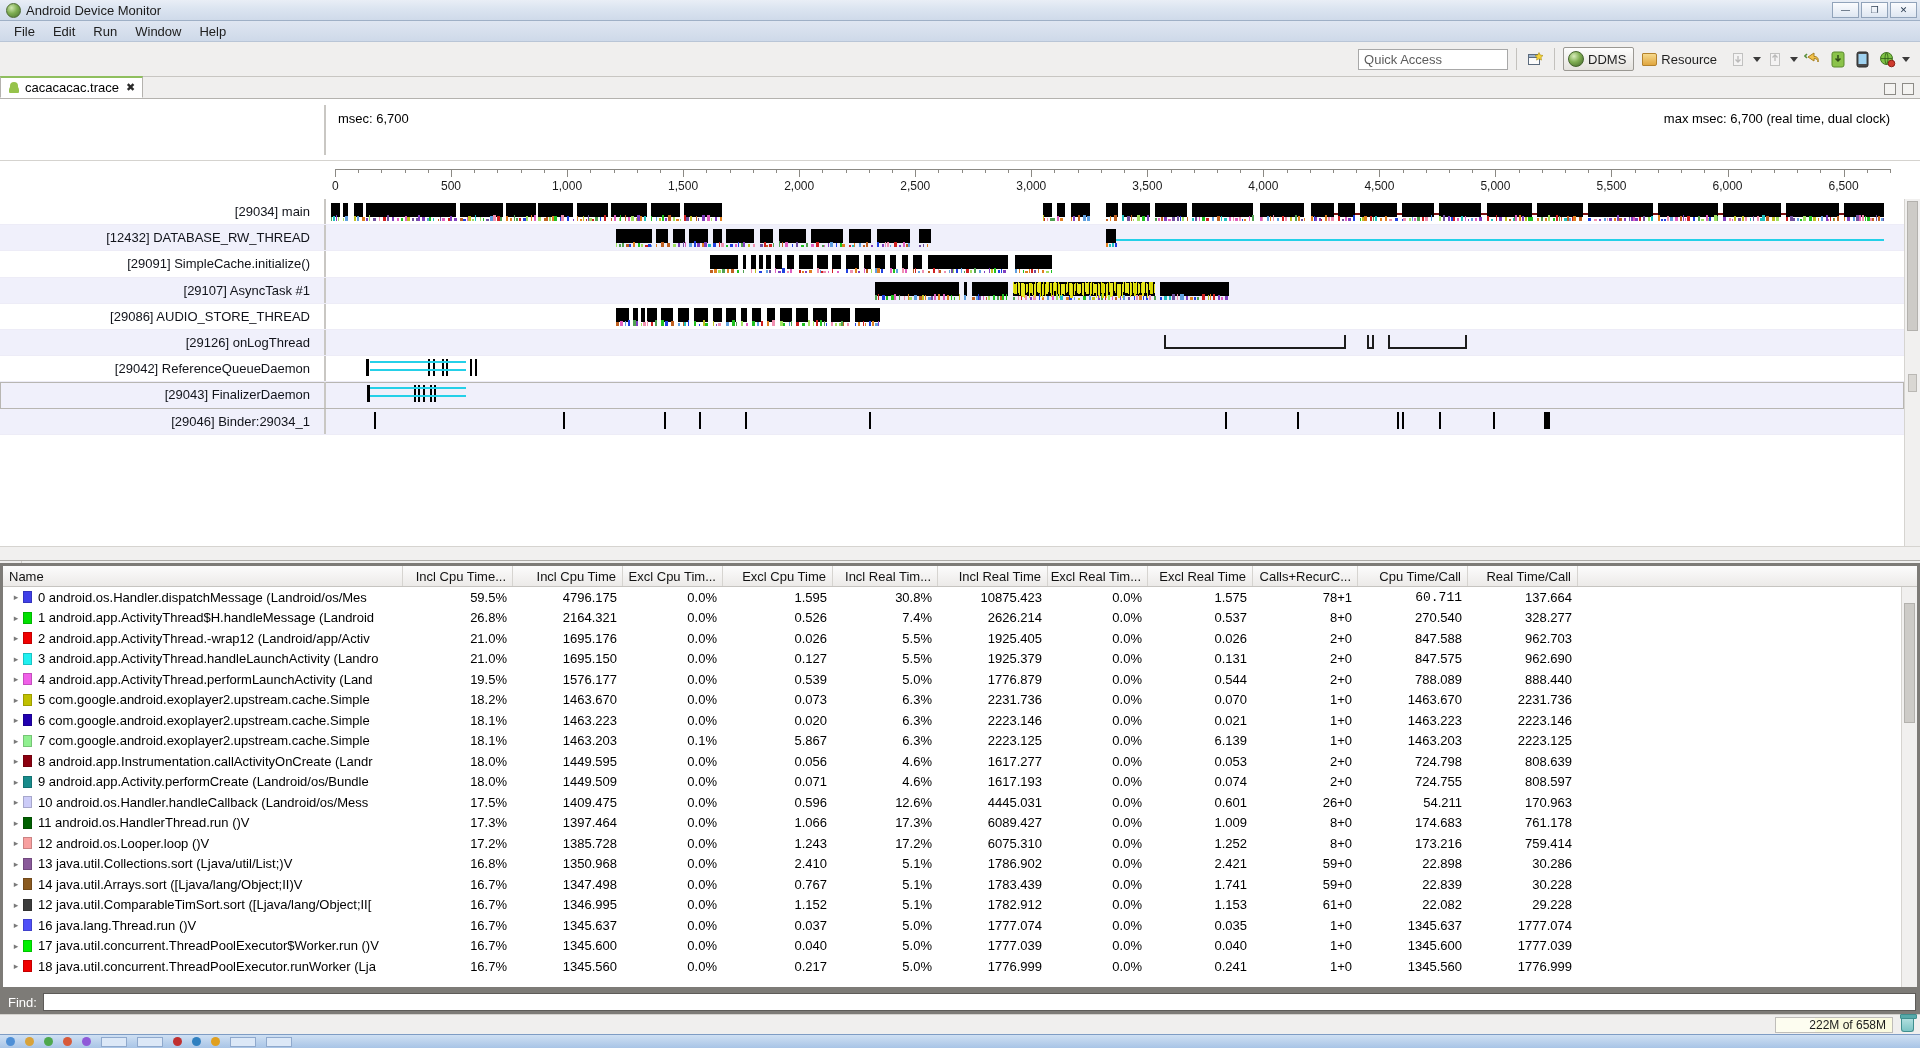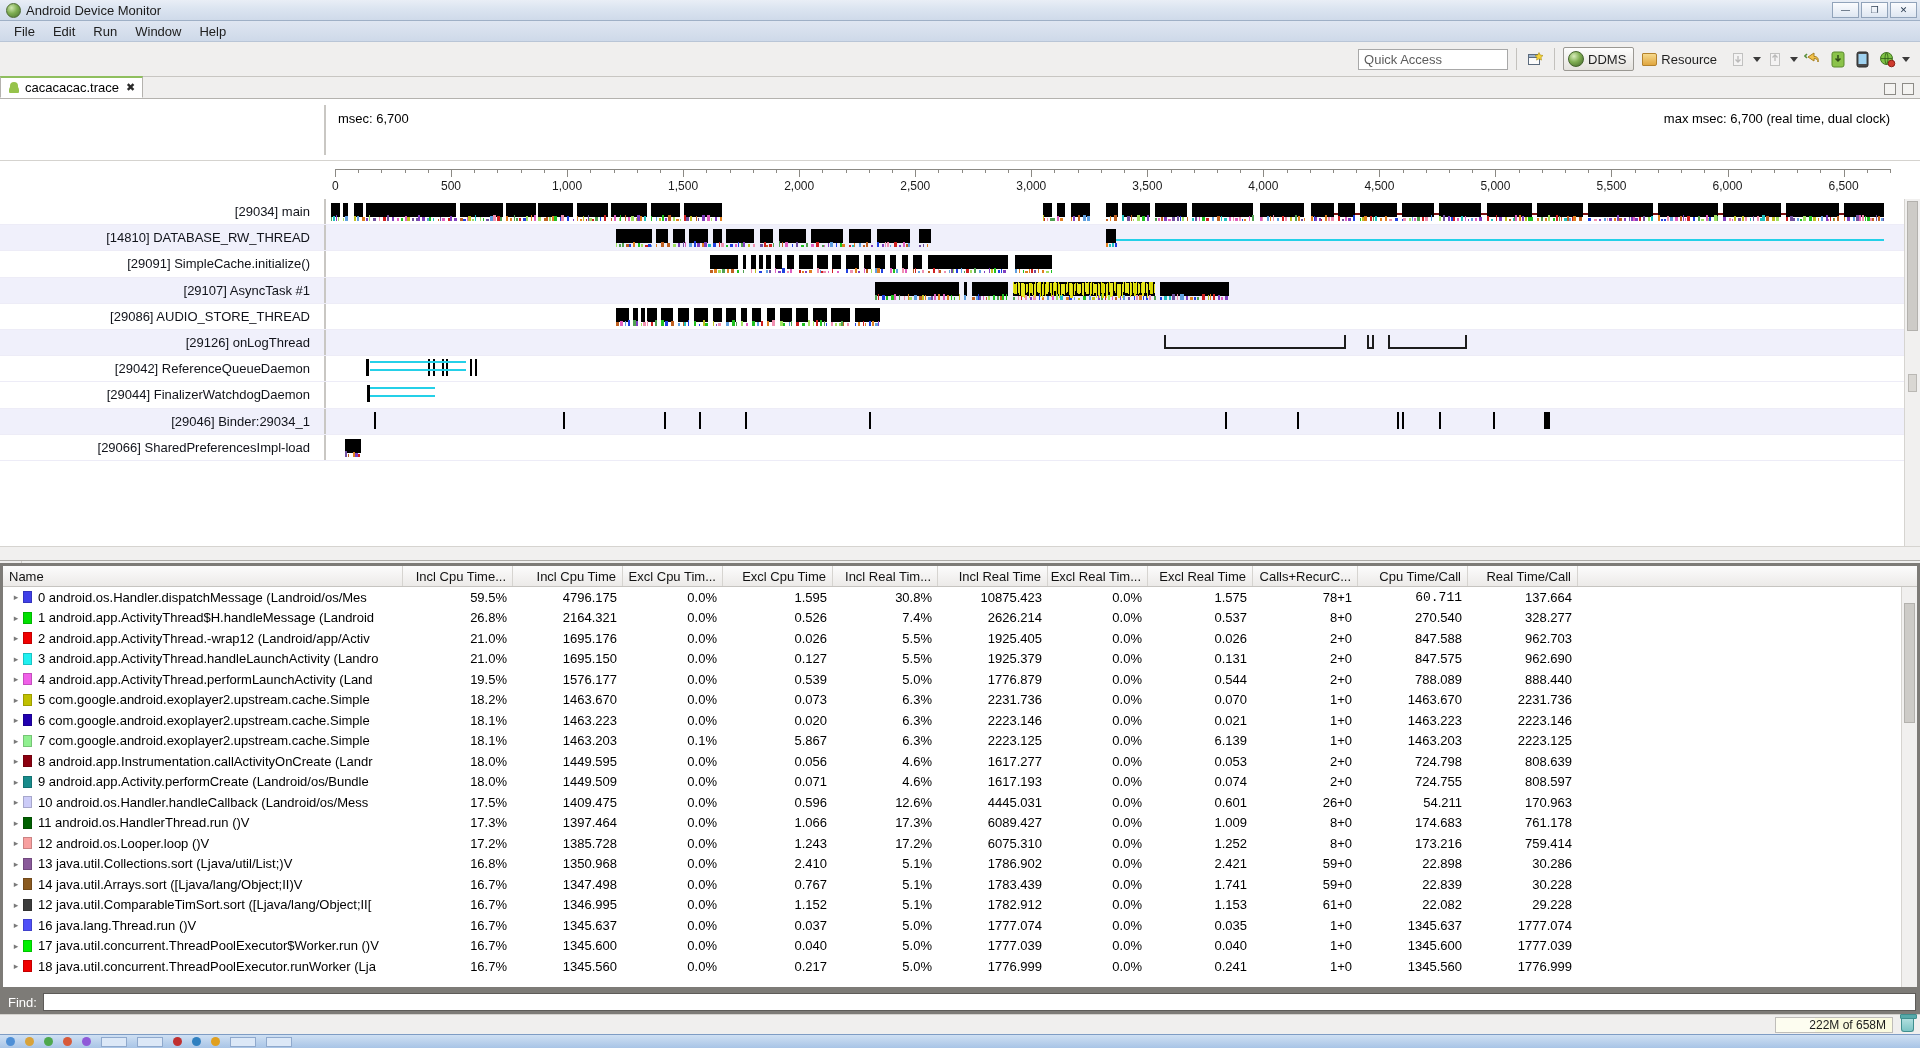--- a/index.html
+++ b/index.html
@@ -835,21 +835,21 @@
           <div class="under" style="left: 1541.08px; width: 2.43037px; background: rgb(32, 192, 32); height: 4.33561px; top: 17.6644px;"></div>
           <div class="under" style="left: 1544.04px; width: 1.94515px; background: rgb(240, 144, 176); height: 3.13534px; top: 18.8647px;"></div>
           <div class="under" style="left: 1546.12px; width: 1.92833px; background: rgb(192, 96, 32); height: 2.98595px; top: 19.0141px;"></div>
           <div class="under" style="left: 1549.7px; width: 1.12536px; background: rgb(112, 80, 160); height: 5.57957px; top: 16.4204px;"></div>
           <div class="under" style="left: 1551.56px; width: 2.19525px; background: rgb(192, 96, 32); height: 4.68399px; top: 17.316px;"></div>
           <div class="under" style="left: 1554.73px; width: 2.40955px; background: rgb(96, 160, 224); height: 2.95243px; top: 19.0476px;"></div>
           <div class="under" style="left: 1557.36px; width: 1.13716px; background: rgb(112, 80, 160); height: 2.53419px; top: 19.4658px;"></div>
         </div>
       </div>
       <div class="trow alt">
-        <div class="tname">[14810] DATABASE_RW_THREAD</div>
+        <div class="tname">[12432] DATABASE_RW_THREAD</div>
         <div class="tsep"></div>
         <div class="tbars">
           <div class="hline" style="left: 782.328px; width: 775.343px; background: rgb(36, 208, 232);"></div>
           <div class="blk" style="left: 289.881px; width: 36.0896px;"></div>
           <div class="under" style="left: 289.881px; width: 0.911655px; background: rgb(160, 224, 96); height: 3.79847px; top: 18.2015px;"></div>
           <div class="under" style="left: 293.269px; width: 1.42816px; background: rgb(80, 160, 80); height: 3.48405px; top: 18.516px;"></div>
           <div class="under" style="left: 295.821px; width: 1.76659px; background: rgb(80, 160, 80); height: 4.58726px; top: 17.4127px;"></div>
           <div class="under" style="left: 300.111px; width: 2.48812px; background: rgb(192, 96, 32); height: 3.30064px; top: 18.6994px;"></div>
           <div class="under" style="left: 303.427px; width: 2.00175px; background: rgb(32, 64, 224); height: 3.31499px; top: 18.685px;"></div>
           <div class="under" style="left: 306.7px; width: 1.94793px; background: rgb(224, 128, 32); height: 4.79715px; top: 17.2028px;"></div>
@@ -1335,27 +1335,32 @@
           <div class="mark" style="left: 40.7463px;"></div>
           <div class="mark" style="left: 102.448px;"></div>
           <div class="mark" style="left: 107.104px;"></div>
           <div class="mark" style="left: 116.418px;"></div>
           <div class="mark" style="left: 119.91px;"></div>
           <div class="mark" style="left: 144.358px;"></div>
           <div class="mark" style="left: 149.015px;"></div>
           <div class="bracket" style="left: 44.2388px; width: 95.4627px; border-top: 2px solid rgb(36, 208, 232); border-right: none; border-bottom: 2px solid rgb(36, 208, 232); border-left: none; border-image: initial; height: 10px;"></div>
         </div>
       </div>
-      <div class="trow">
-        <div class="tname">[29044] FinalizerWatchdogDaemon</div>
+      <div class="trow alt sel">
+        <div class="tname">[29043] FinalizerDaemon</div>
         <div class="tsep"></div>
         <div class="tbars">
           <div class="mark" style="left: 40.7463px;"></div>
           <div class="mark" style="left: 42.3761px;"></div>
-          <div class="bracket" style="left: 44.2388px; width: 65.194px; border-top: 2px solid rgb(36, 208, 232); border-right: none; border-bottom: 2px solid rgb(36, 208, 232); border-left: none; border-image: initial; height: 10px;"></div>
+          <div class="mark" style="left: 88.4776px;"></div>
+          <div class="mark" style="left: 91.9701px;"></div>
+          <div class="mark" style="left: 96.6269px;"></div>
+          <div class="mark" style="left: 103.612px;"></div>
+          <div class="mark" style="left: 108.269px;"></div>
+          <div class="bracket" style="left: 44.2388px; width: 95.4627px; border-top: 2px solid rgb(36, 208, 232); border-right: none; border-bottom: 2px solid rgb(36, 208, 232); border-left: none; border-image: initial; height: 10px;"></div>
         </div>
       </div>
       <div class="trow alt">
         <div class="tname">[29046] Binder:29034_1</div>
         <div class="tsep"></div>
         <div class="tbars">
           <div class="mark" style="left: 47.7313px;"></div>
           <div class="mark" style="left: 237.493px;"></div>
           <div class="mark" style="left: 337.612px;"></div>
           <div class="mark" style="left: 372.537px;"></div>
@@ -1365,32 +1370,20 @@
           <div class="mark" style="left: 970.925px;"></div>
           <div class="mark" style="left: 1071.04px;"></div>
           <div class="mark" style="left: 1075.7px;"></div>
           <div class="mark" style="left: 1112.96px;"></div>
           <div class="mark" style="left: 1166.51px;"></div>
           <div class="mark" style="left: 1217.73px;"></div>
           <div class="mark" style="left: 1220.06px;"></div>
           <div class="mark" style="left: 1222.39px;"></div>
         </div>
       </div>
-      <div class="trow">
-        <div class="tname">[29066] SharedPreferencesImpl-load</div>
-        <div class="tsep"></div>
-        <div class="tbars">
-          <div class="blk" style="left: 18.6269px; width: 16.2985px;"></div>
-          <div class="under" style="left: 18.6269px; width: 2.61955px; background: rgb(112, 80, 160); height: 5.45168px; top: 16.5483px;"></div>
-          <div class="under" style="left: 21.7401px; width: 1.62311px; background: rgb(192, 96, 32); height: 2.42451px; top: 19.5755px;"></div>
-          <div class="under" style="left: 26.5773px; width: 2.07236px; background: rgb(224, 128, 32); height: 4.45445px; top: 17.5455px;"></div>
-          <div class="under" style="left: 29.087px; width: 2.60341px; background: rgb(128, 64, 192); height: 3.42892px; top: 18.5711px;"></div>
-          <div class="under" style="left: 32.3878px; width: 1.48211px; background: rgb(208, 32, 32); height: 2.1985px; top: 19.8015px;"></div>
-        </div>
-      </div>
     </div>
 
   <div id="trace-vscroll">
     <div class="thumb"></div>
     <div class="grip"></div>
   </div>
   <div id="trace-hscroll"></div>
 </div>
 
 <div id="table-panel">

